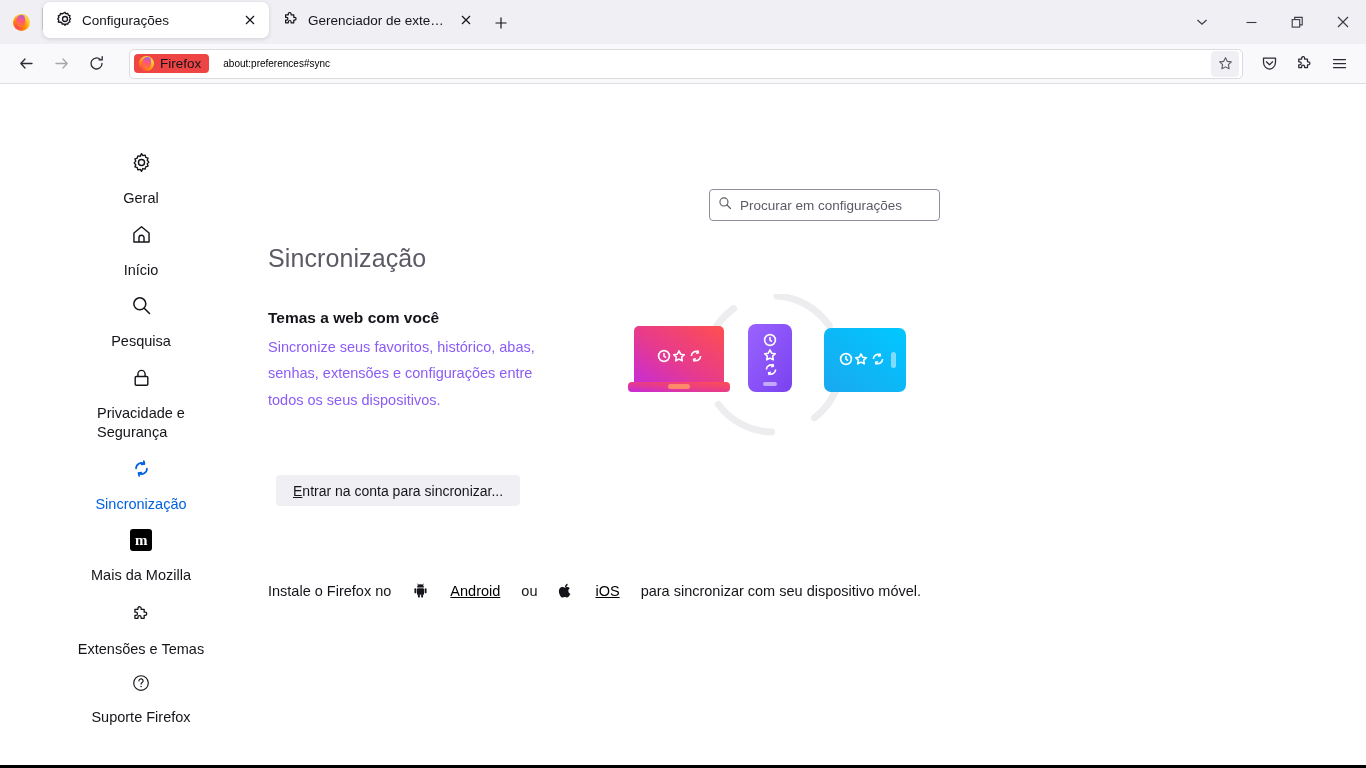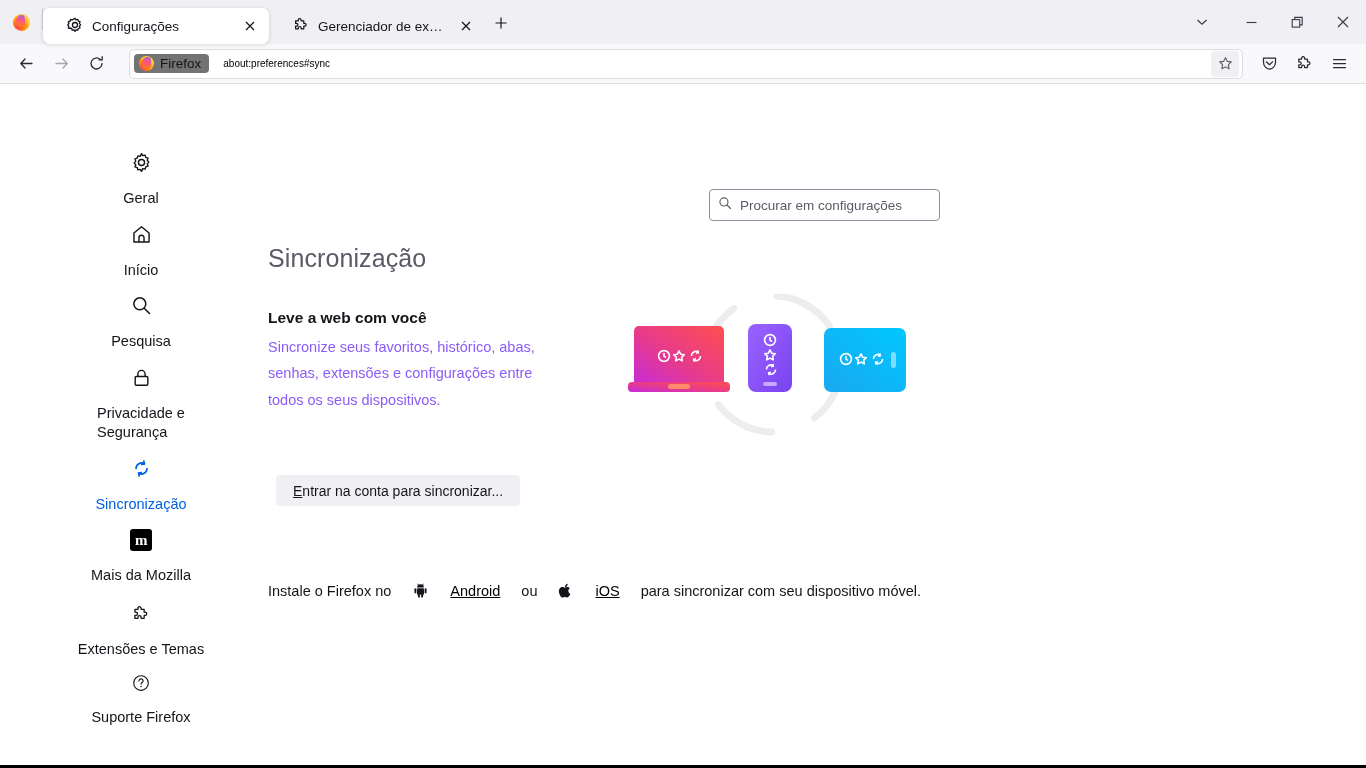--- a/index.html
+++ b/index.html
@@ -34,22 +34,22 @@
     background: linear-gradient(200deg, #9059ff 0%, #ff4f8b 45%, #ff8a00 100%);
     opacity:.92;
   }
   .tab-sep {
     width: 1px; height: 22px; background: #cfcdd4;
     align-self: center; margin-bottom: 6px;
   }
   .tab {
     height: 36px;
     display: flex; align-items: center; gap: 9px;
-    padding: 0 8px 0 24px;
-    margin-bottom: 0;
+    padding: 0 8px 0 14px;
+    margin-bottom: 6px;
     border-radius: 7px;
     font-size: 13.5px;
     color: #15141a;
     max-width: 230px;
     position: relative;
   }
   .tab.active { background:#ffffff; box-shadow: 0 1px 4px rgba(0,0,0,.14); width:226px; }
   .tab.inactive { width: 216px; }
   .tab-label { flex: 1; white-space: nowrap; overflow: hidden; text-overflow: ellipsis; }
   .tab-close, .newtab {
@@ -88,21 +88,21 @@
     margin: 0 8px 0 14px;
     background: #ffffff;
     border: 1px solid #dcdbe0;
     border-radius: 5px;
     display: flex; align-items: center;
     padding: 0 3px 0 4px;
     min-width: 0;
   }
   .ff-chip {
     display: flex; align-items: center; gap: 6px;
-    background: #737373; border-radius: 4px;
+    background: #ef4444; border-radius: 4px;
     padding: 2px 8px 2px 5px;
     font-size: 13.5px; color: #15141a;
   }
   .ff-chip .ff-logo { width: 15px; height: 15px; }
   .url-text {
     flex: 1; font-size: 10px; color: #000000;
     padding-left: 14px; white-space: nowrap; overflow: hidden;
   }
   .url-star {
     width: 28px; height: 26px; border-radius: 4px;
@@ -407,21 +407,21 @@
           </svg>
         </span>
         <span class="lbl">Suporte Firefox</span>
       </div>
     </div>
   </div>
 
   <div class="main">
     <div class="page-title">Sincronização</div>
 
-    <div class="pane-head">Leve a web com você</div>
+    <div class="pane-head">Temas a web com você</div>
     <div class="pane-desc">Sincronize seus favoritos, histórico, abas, senhas, extensões e configurações entre todos os seus dispositivos.</div>
 
     <button class="signin-btn">
       <u>E</u>
         <span>ntrar na conta para sincronizar...</span>
     </button>
 
     <div class="mobile-line">
       <span>Instale o Firefox no</span>
       <span class="gap"></span>

